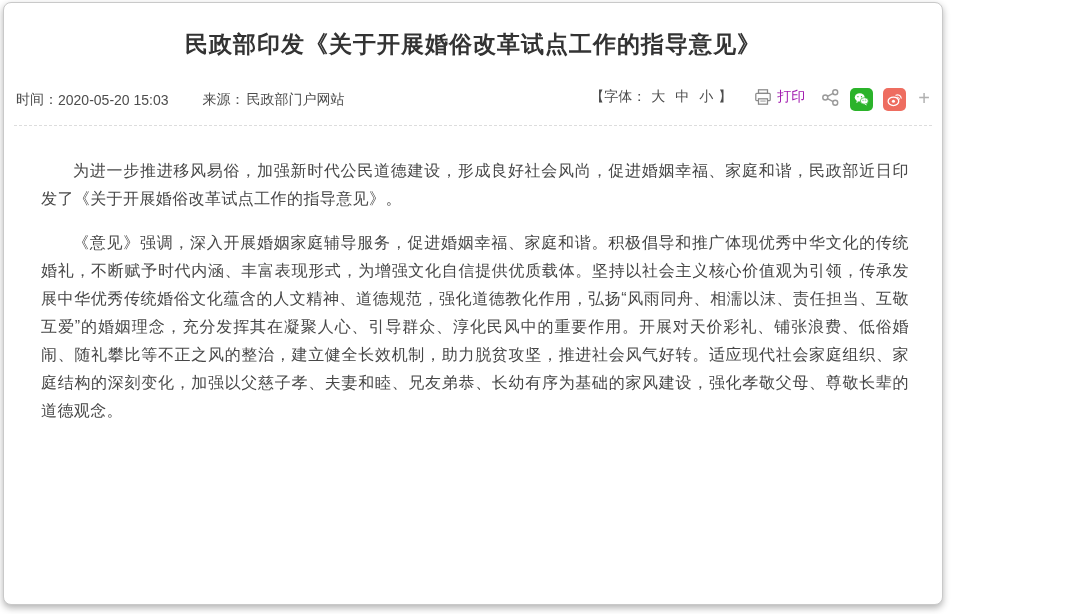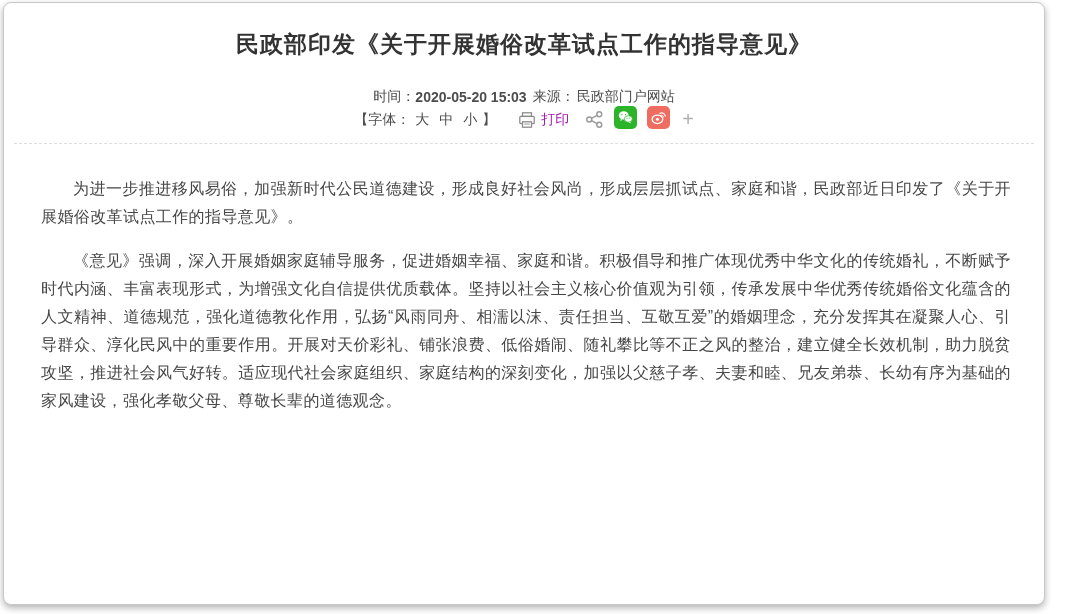--- a/index.html
+++ b/index.html
@@ -5,21 +5,21 @@
   * { margin: 0; padding: 0; box-sizing: border-box; }
   html, body {
     width: 1080px; height: 614px;
     background: #ffffff;
     font-family: "Liberation Sans", "DejaVu Sans", sans-serif;
     overflow: hidden;
   }
   .card {
     position: absolute;
     left: 3px; top: 2px;
-    width: 1042px; height: 603px;
+    width: 940px; height: 603px;
     background: #ffffff;
     border: 1px solid #c9c9c9;
     border-radius: 8px;
     box-shadow: 0 3px 7px rgba(0,0,0,0.30);
     overflow: hidden;
   }
   .title {
     margin-top: 26px;
     text-align: center;
     font-size: 23px;
@@ -29,26 +29,25 @@
   }
   .meta-row {
     display: flex;
     justify-content: space-between;
     align-items: center;
     margin: 28px 10px 0 10px;
     padding: 0 2px 14px 2px;
     border-bottom: 1px dashed #dddddd;
     font-size: 14px;
     color: #4d4d4d;
-    flex-direction: column;
   }
   .meta-left { display: flex; align-items: center; white-space: nowrap; }
-  .meta-left .time-value { margin-right: 6px; font-weight: bold; }
+  .meta-left .time-value { margin-right: 34px; }
   .meta-left .source-value { margin-left: 2px; }
-  .meta-right { display: flex; align-items: flex-end; white-space: nowrap; }
+  .meta-right { display: flex; align-items: flex-start; white-space: nowrap; }
   .meta-right .font-opt {
     margin: 0 5px;
     color: #4d4d4d;
     text-decoration: none;
     cursor: pointer;
   }
   .bracket { color: #4d4d4d; }
   .print-btn {
     display: flex; align-items: center;
     margin-left: 22px;
@@ -147,17 +146,17 @@
           <path d="M14 6 C17 4.5 21 6.5 21.5 10" fill="none" stroke="#ffffff" stroke-width="1.6" stroke-linecap="round"></path>
           <path d="M15 9 C16.8 8.2 18.8 9.4 19 11.4" fill="none" stroke="#ffffff" stroke-width="1.4" stroke-linecap="round"></path>
         </svg>
       </span>
 
       <span class="more-share">+</span>
     </div>
   </div>
 
   <div class="article">
-    <p>为进一步推进移风易俗，加强新时代公民道德建设，形成良好社会风尚，形成层层抓试点、家庭和谐，民政部近日印发了《关于开展婚俗改革试点工作的指导意见》。</p>
+    <p>为进一步推进移风易俗，加强新时代公民道德建设，形成良好社会风尚，促进婚姻幸福、家庭和谐，民政部近日印发了《关于开展婚俗改革试点工作的指导意见》。</p>
     <p>《意见》强调，深入开展婚姻家庭辅导服务，促进婚姻幸福、家庭和谐。积极倡导和推广体现优秀中华文化的传统婚礼，不断赋予时代内涵、丰富表现形式，为增强文化自信提供优质载体。坚持以社会主义核心价值观为引领，传承发展中华优秀传统婚俗文化蕴含的人文精神、道德规范，强化道德教化作用，弘扬“风雨同舟、相濡以沫、责任担当、互敬互爱”的婚姻理念，充分发挥其在凝聚人心、引导群众、淳化民风中的重要作用。开展对天价彩礼、铺张浪费、低俗婚闹、随礼攀比等不正之风的整治，建立健全长效机制，助力脱贫攻坚，推进社会风气好转。适应现代社会家庭组织、家庭结构的深刻变化，加强以父慈子孝、夫妻和睦、兄友弟恭、长幼有序为基础的家风建设，强化孝敬父母、尊敬长辈的道德观念。</p>
   </div>
 
 </div>
 
 </body></html>

